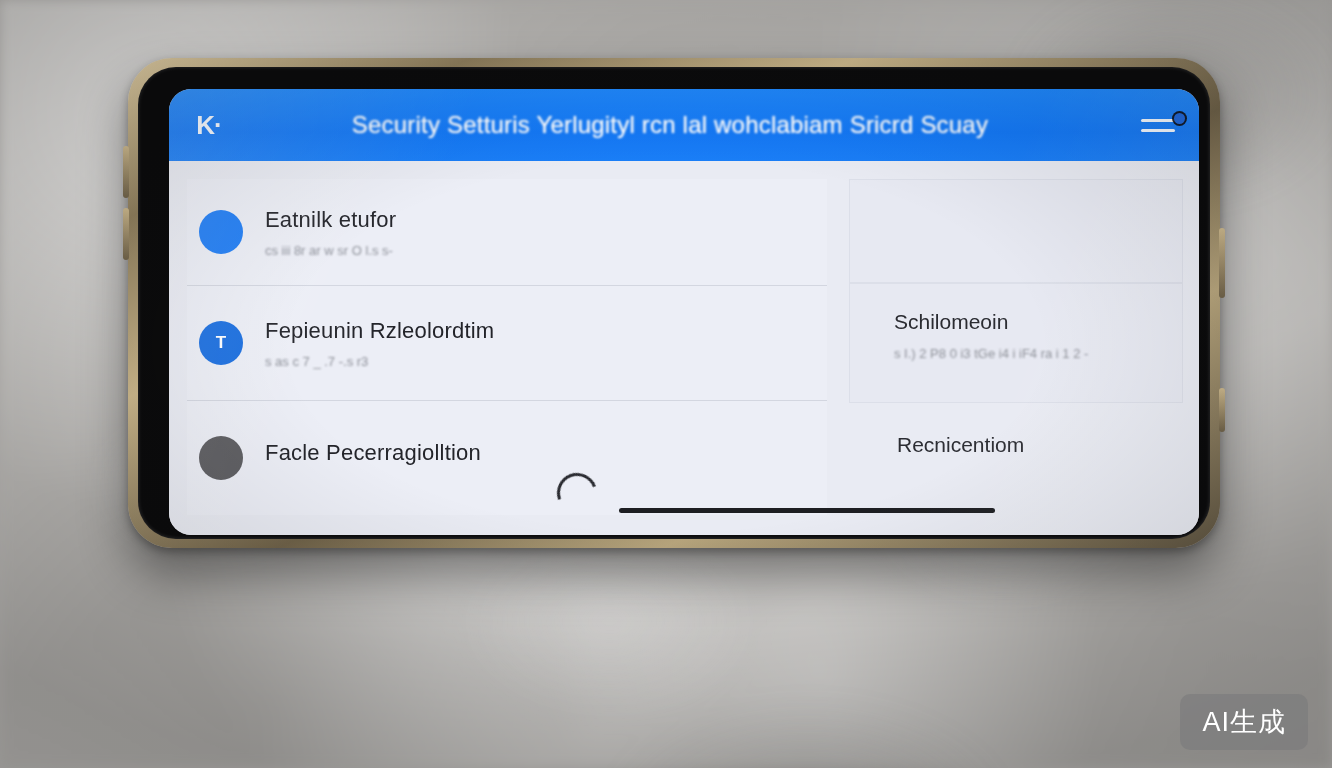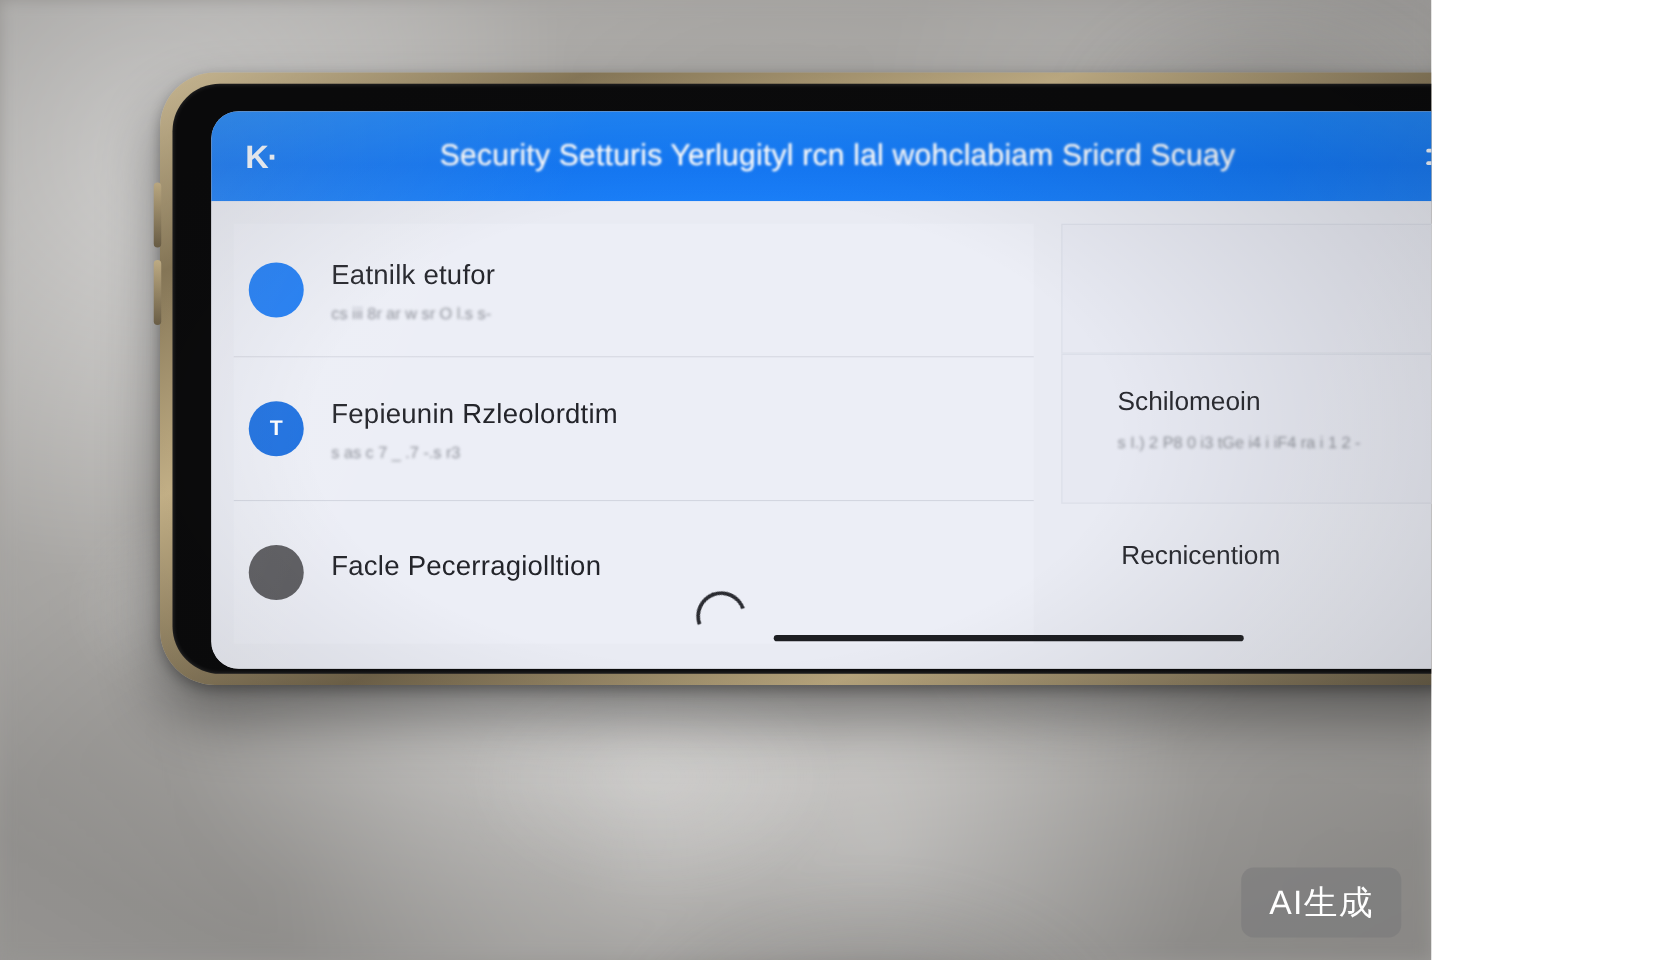--- a/index.html
+++ b/index.html
@@ -6,21 +6,21 @@
     margin: 0;
     padding: 0;
     width: 1344px;
     height: 768px;
     overflow: hidden;
     font-family: "Liberation Sans", sans-serif;
   }
 
   #stage {
     position: relative;
-    width: 1145px;
+    width: 1332px;
     height: 768px;
     background: #b9b7b4;
     overflow: hidden;
   }
 
   
   .bg {
     position: absolute;
     inset: 0;
     background:

